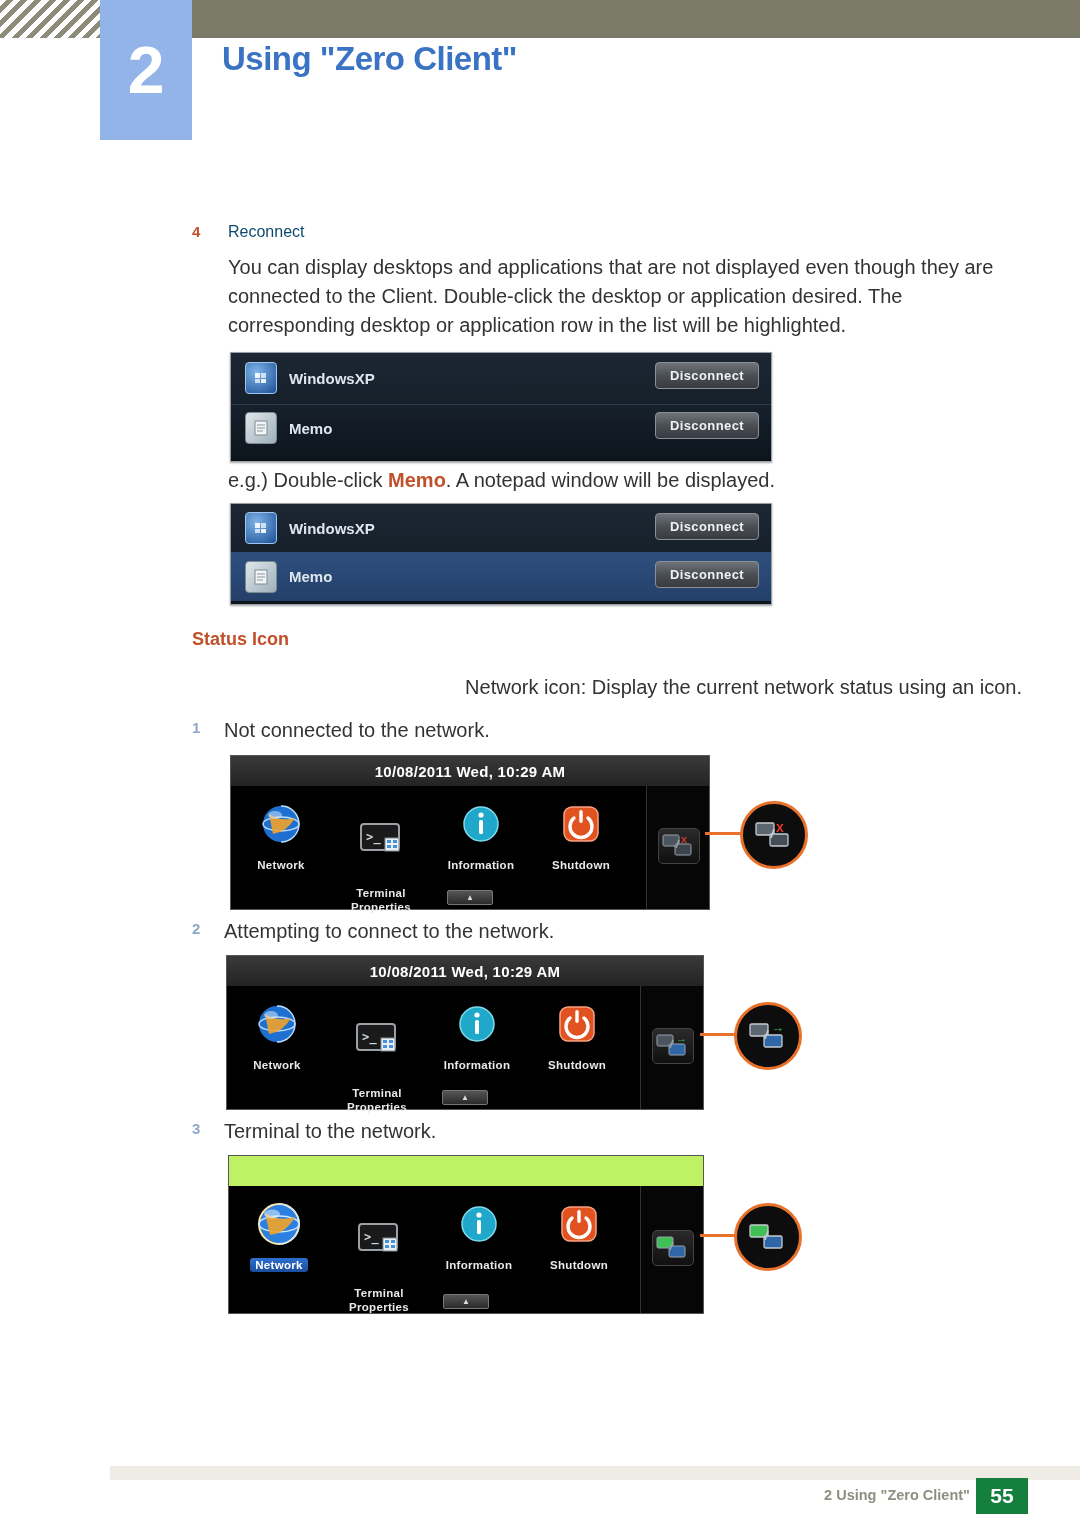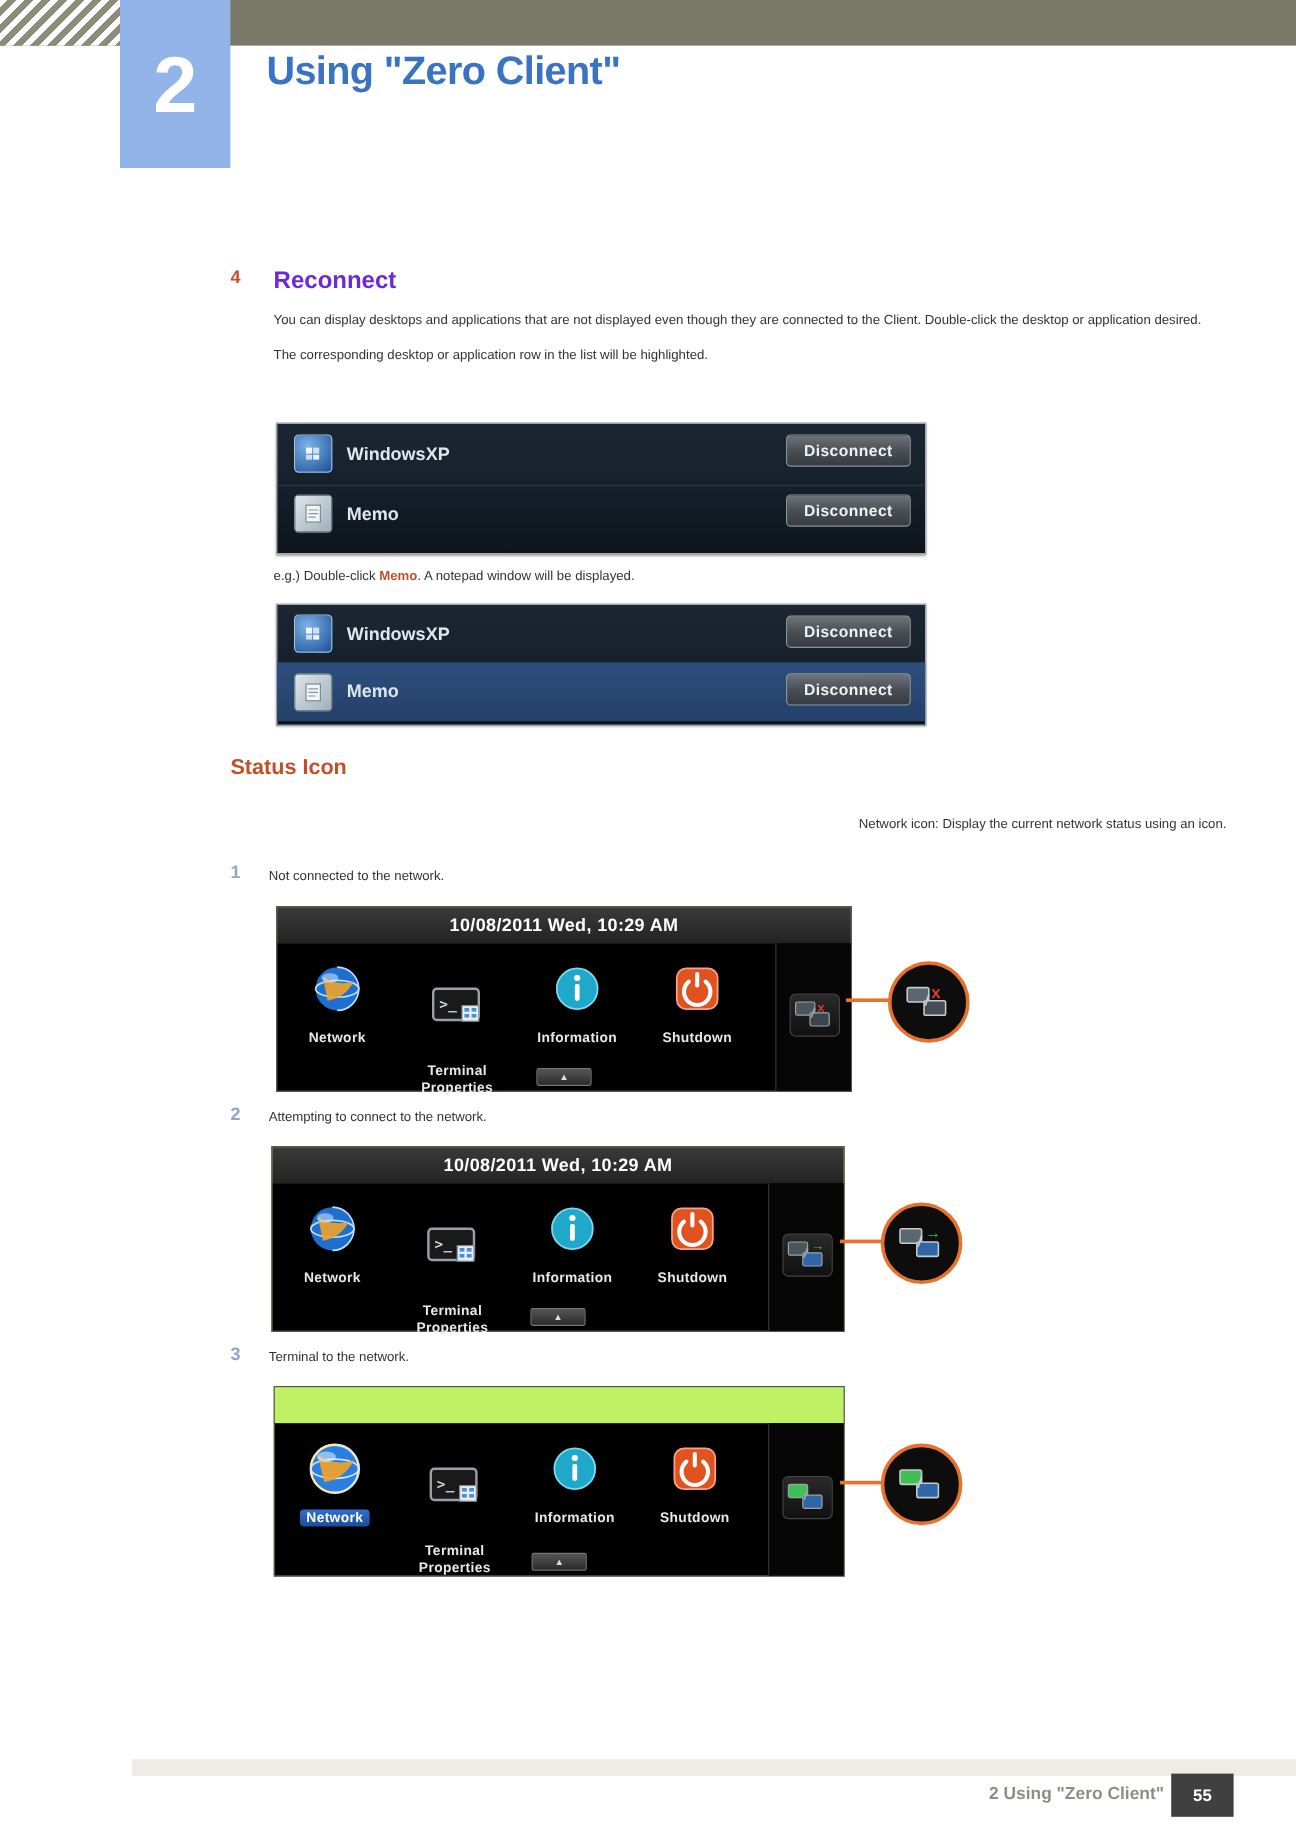--- a/index.html
+++ b/index.html
@@ -34,24 +34,24 @@
     font-size:33px;font-weight:bold;color:#3a73c4;
     letter-spacing:-0.5px;
   }
   .num-marker{
     position:absolute;color:#8fa7c9;font-size:15px;font-weight:bold;
   }
   .subhead-num{
     position:absolute;color:#c0502a;font-size:15px;font-weight:bold;
   }
   .sub-title{
-    position:absolute;color:#6d28d9;font-size:20px;font-weight:bold;
+    position:absolute;color:#0c4a6e;font-size:16px;font-weight:normal;
   }
   .para{
-    position:absolute;color:#333333;font-size:11px;line-height:29px;
+    position:absolute;color:#333333;font-size:20px;line-height:29px;
   }
   .section-title{
     position:absolute;color:#c0502a;font-size:18px;font-weight:bold;
   }
   .inline-red{color:#c0502a;font-weight:bold;}
   
   .client-panel{
     position:absolute;
     background:linear-gradient(180deg,#1d2733 0%,#16202b 50%,#0d141c 100%);
     border:1px solid #9aa0a6;
@@ -129,21 +129,21 @@
   }
   
   .footer-rule{
     position:absolute;left:110px;top:1466px;width:970px;height:14px;background:#efece5;
   }
   .footer-text{
     position:absolute;right:110px;top:1487px;color:#8f8e82;font-size:14.5px;font-weight:bold;
   }
   .footer-page{
     position:absolute;right:52px;top:1478px;width:52px;height:36px;
-    background:#404040;color:#fff;font-size:14px;font-weight:bold;
+    background:#15803d;color:#fff;font-size:21px;font-weight:bold;
     display:flex;align-items:center;justify-content:center;
   }
 </style>
 </head>
 <body>
 
 <div class="header-bar"></div>
 <div class="header-hatch"></div>
 <div class="chapter-box"></div>
 <div class="chapter-num">2</div>

